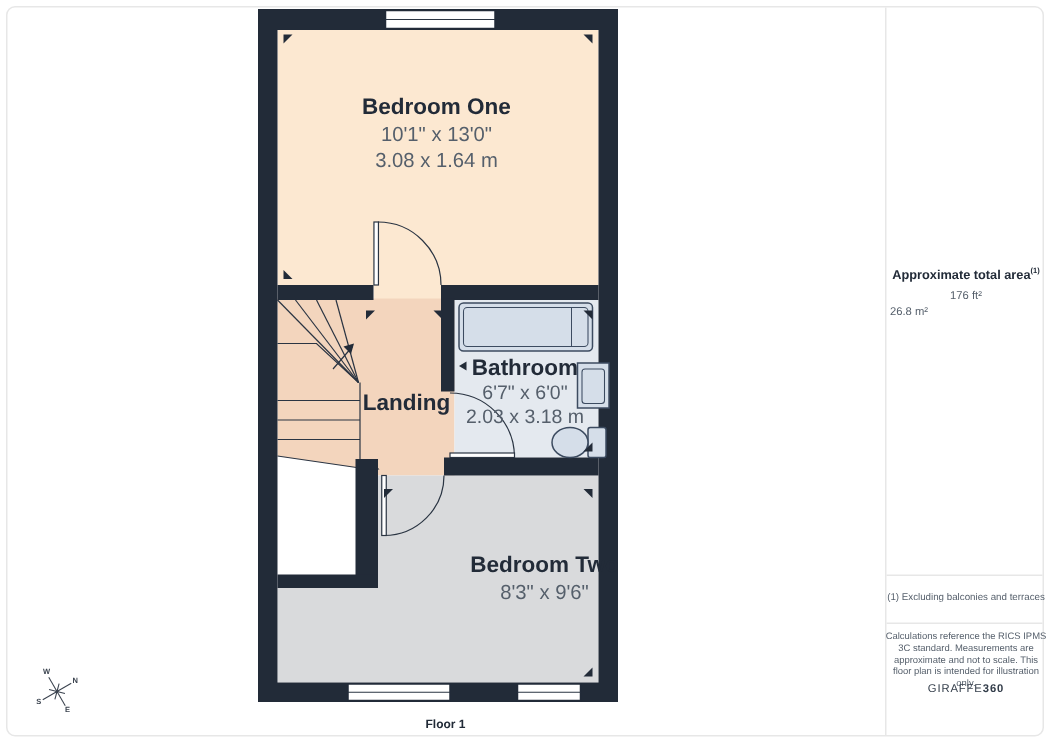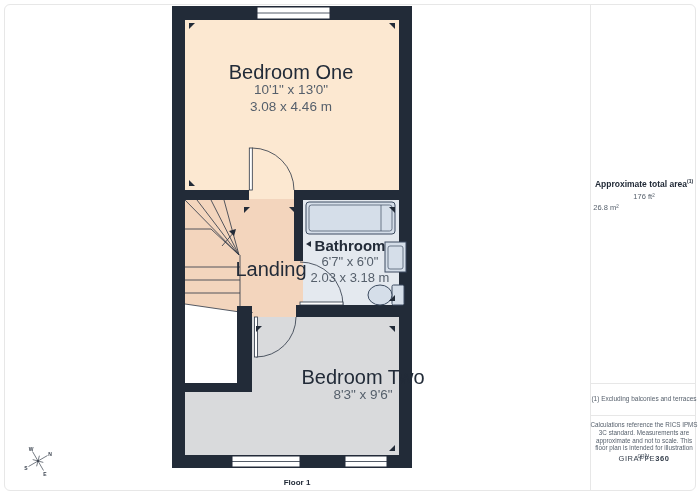--- a/index.html
+++ b/index.html
@@ -14,21 +14,21 @@
   .rm2{fill:var(--bedroom-two);}
   .fx{fill:var(--fixture);stroke:#3c4b60;stroke-width:1;}
   .fxi{fill:none;stroke:#3c4b60;stroke-width:0.7;}
   .ln{stroke:#2a3442;stroke-width:0.8;fill:none;}
   .win{fill:#ffffff;stroke:var(--wall);stroke-width:1;}
   .leaf{fill:#ffffff;stroke:#2a3442;stroke-width:0.8;}
   .mk{fill:var(--wall);}
   .cmp{stroke:#3a424e;stroke-width:0.7;}
   .cmp-letter{font-size:5px;font-weight:600;fill:#3a424e;}
   .txt{position:absolute;transform:translateX(-50%);text-align:center;white-space:nowrap;}
-  .room-name{font-size:20px;font-weight:400;color:var(--ink);line-height:18px;}
+  .room-name{font-size:15px;font-weight:700;color:var(--ink);line-height:18px;}
   .room-dims{font-size:13.5px;color:var(--muted);line-height:17px;}
   .room-name-sm{font-size:15px;font-weight:700;color:var(--ink);line-height:17px;text-align:center;}
   .room-dims-sm{font-size:13px;color:var(--muted);line-height:15.5px;}
   .floor-label{font-size:8px;font-weight:700;color:var(--ink);}
   .vdivider{position:absolute;left:590px;top:5px;width:1px;height:485px;background:var(--line);}
   .hdivider{position:absolute;left:591px;width:104px;height:1px;background:var(--line);}
   .area-title{font-size:8.5px;font-weight:700;color:var(--ink);}
   .area-title .sup{font-size:5px;font-weight:700;vertical-align:super;}
   .area-val{font-size:7.5px;color:var(--muted);line-height:10px;}
   .footnote{font-size:6.5px;color:var(--muted);}
@@ -142,21 +142,21 @@
       <text class="cmp-letter" x="50.1" y="454" text-anchor="middle" dominant-baseline="central">N</text>
       <text class="cmp-letter" x="45" y="473.5" text-anchor="middle" dominant-baseline="central">E</text>
       <text class="cmp-letter" x="25.9" y="468" text-anchor="middle" dominant-baseline="central">S</text>
       <text class="cmp-letter" x="31" y="448.5" text-anchor="middle" dominant-baseline="central">W</text>
     </g>
   </svg>
 
   <div class="txt" style="left:291px;top:63px;">
     <div class="room-name">Bedroom One</div>
     <div class="room-dims">10'1" x 13'0"</div>
-    <div class="room-dims">3.08 x 4.46 m</div>
+    <div class="room-dims">3.08 x 1.64 m</div>
   </div>
 
   <div class="txt" style="left:271px;top:260px;">
     <div class="room-name">Landing</div>
   </div>
 
   <div class="txt" style="left:350px;top:237px;">
     <div class="room-name-sm">Bathroom</div>
     <div class="room-dims-sm">6'7" x 6'0"</div>
     <div class="room-dims-sm">2.03 x 3.18 m</div>

